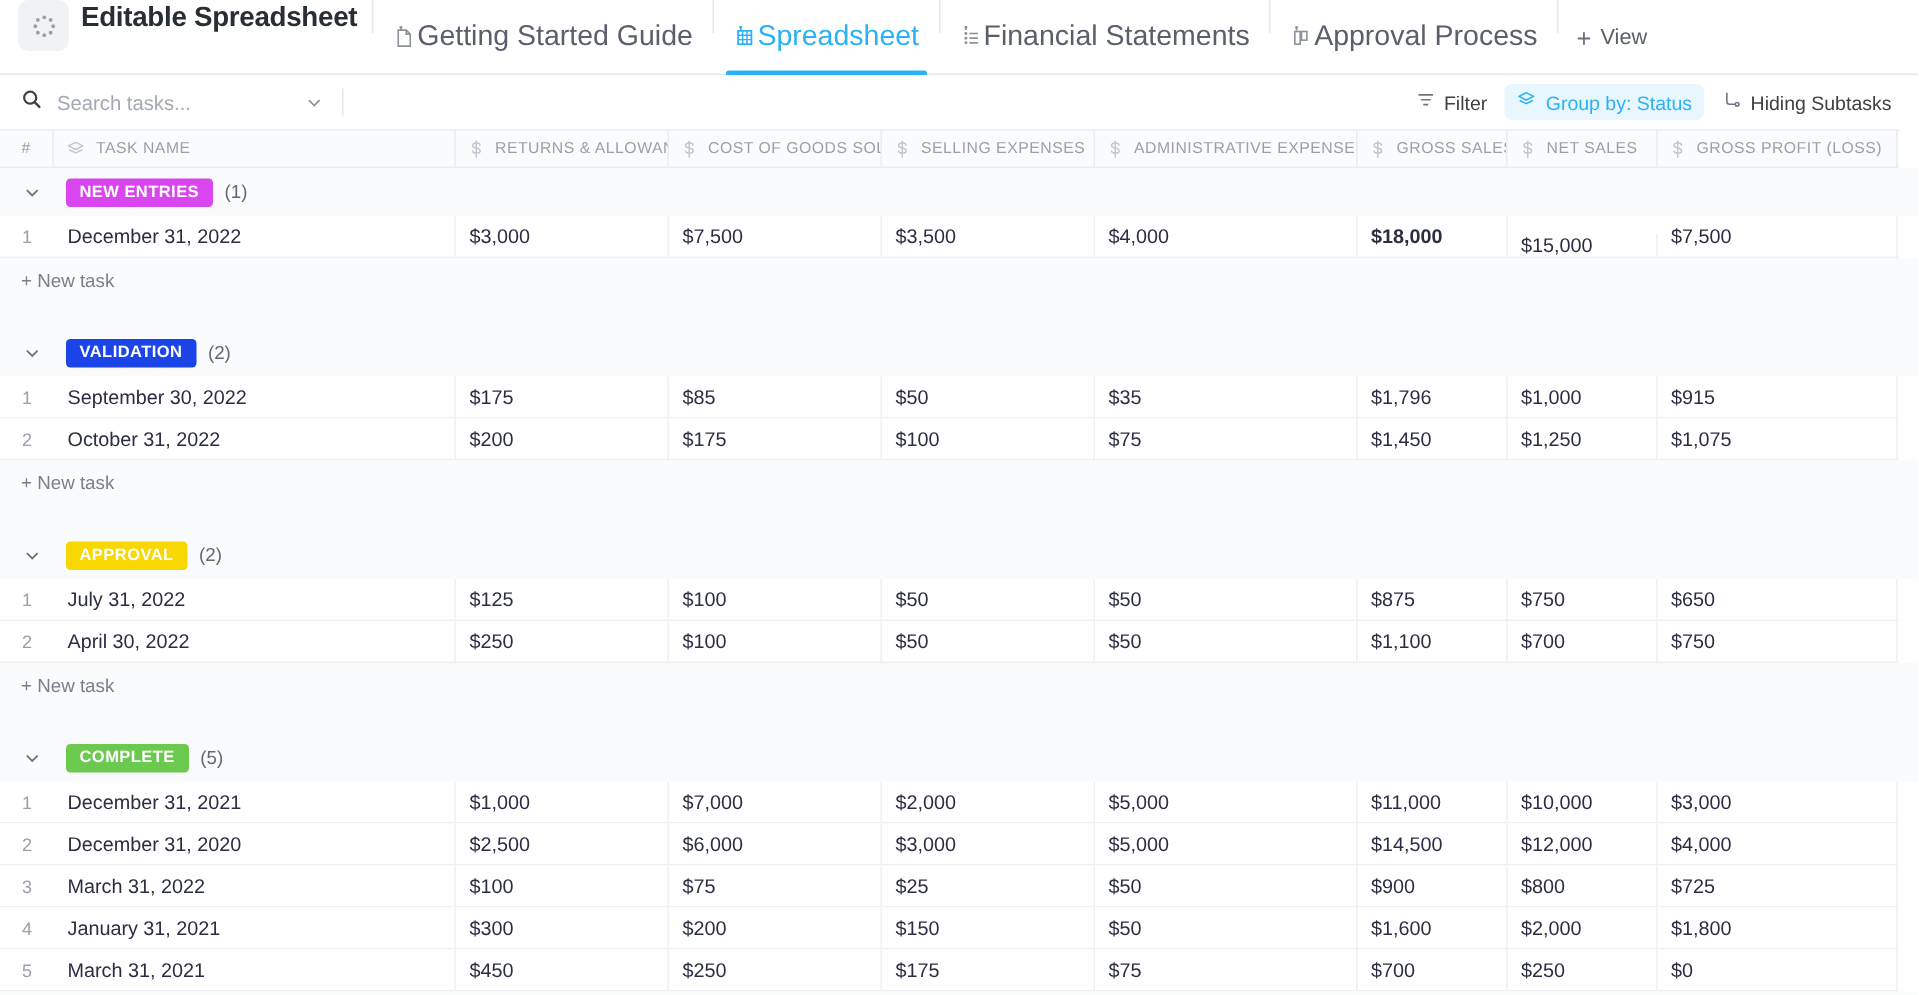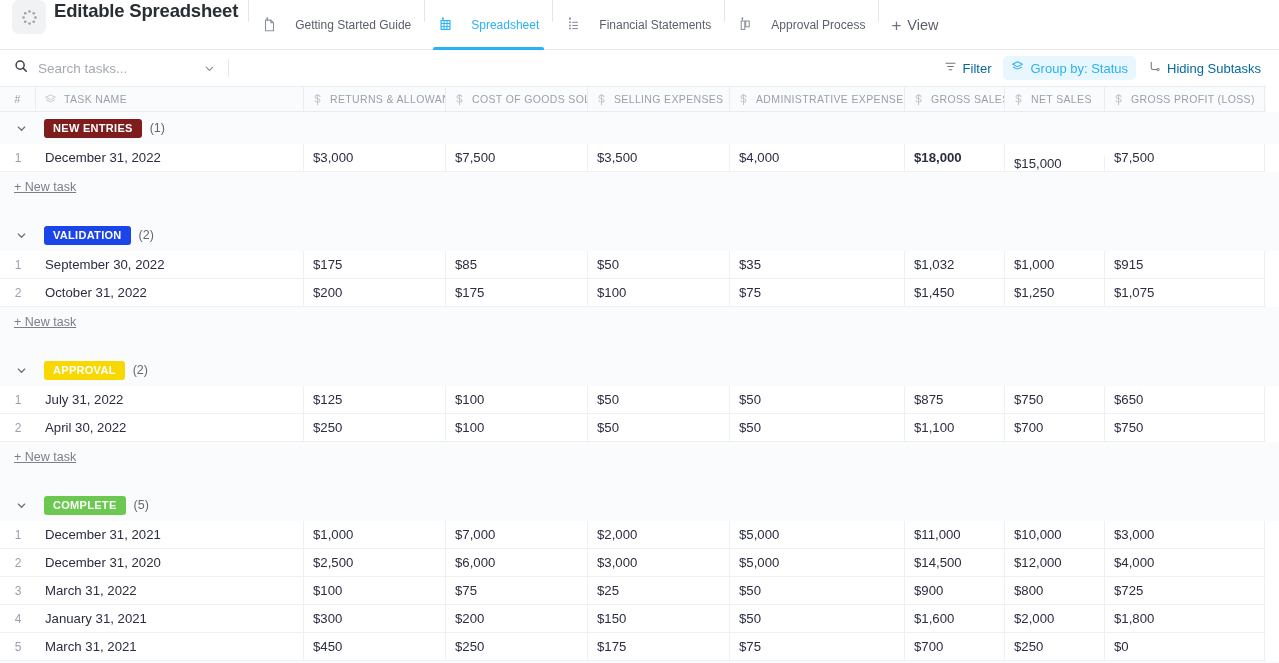--- a/index.html
+++ b/index.html
@@ -38,23 +38,23 @@
     margin-right: 10px;
   }
   .tab-sep {
     width: 1px; height: 22px; background: #e4e6ea;
     flex: 0 0 auto;
   }
   .view-tab {
     height: 50px;
     display: flex;
     align-items: center;
-    gap: 18px;
+    gap: 1px;
     padding: 0 13px;
-    font-size: 12px;
+    font-size: 19px;
     color: #5a5f6b;
     white-space: nowrap;
     position: relative;
     cursor: pointer;
   }
   .view-tab .tab-ico { display: flex; align-items: center; }
   .view-tab.active { color: #2ab2f5; }
   .view-tab.active::after {
     content: "";
     position: absolute;
@@ -101,21 +101,21 @@
     display: flex;
     align-items: center;
     gap: 4px;
   }
   .ctrl {
     display: flex; align-items: center; gap: 6px;
     height: 24px;
     padding: 0 8px;
     border-radius: 5px;
     font-size: 13px;
-    color: #0369a1;
+    color: #404040;
     white-space: nowrap;
     cursor: pointer;
   }
   .ctrl.on {
     background: #e8f6fe;
     color: #2ab2f5;
   }
 
   
   .sheet { position: relative; width: 1279px; }
@@ -207,21 +207,20 @@
 
   .newtask {
     height: 29px;
     display: flex; align-items: center;
     padding-left: 14px;
     font-size: 12.5px;
     color: #7a7f8a;
     background: #fafbfc;
     width: 1279px;
     cursor: pointer;
-    text-decoration: underline;
   }
   .spacer-band {
     height: 18px;
     background: #fafbfc;
     width: 1279px;
   }
 </style>
 </head>
 <body>
 
@@ -433,21 +432,21 @@
     </div>
 
   <div id="groups-host">
       <div>
         <div class="group-hdr">
           <span class="chev">
             <svg width="13" height="13" viewBox="0 0 16 16">
               <path d="M4 6.2L8 10.2 12 6.2" fill="none" stroke="#6b7280" stroke-width="1.5" stroke-linecap="round"></path>
             </svg>
           </span>
-          <span class="status-pill" style="background:#7f1d1d">NEW ENTRIES</span>
+          <span class="status-pill" style="background:#d946ef">NEW ENTRIES</span>
           <span class="group-count">(1)</span>
         </div>
         <div class="row task-row">
           <div class="c-idx" style="width: 36px; flex: 0 0 36px;">1</div>
           <div style="width: 268px; flex: 0 0 268px;">December 31, 2022</div>
           <div style="width: 142px; flex: 0 0 142px;">$3,000</div>
           <div style="width: 142px; flex: 0 0 142px;">$7,500</div>
           <div style="width: 142px; flex: 0 0 142px;">$3,500</div>
           <div style="width: 175px; flex: 0 0 175px;">$4,000</div>
           <div style="width: 100px; flex: 0 0 100px; font-weight: bold;">$18,000</div>
@@ -467,21 +466,21 @@
           <span class="status-pill" style="background:#1b45e8">VALIDATION</span>
           <span class="group-count">(2)</span>
         </div>
         <div class="row task-row">
           <div class="c-idx" style="width: 36px; flex: 0 0 36px;">1</div>
           <div style="width: 268px; flex: 0 0 268px;">September 30, 2022</div>
           <div style="width: 142px; flex: 0 0 142px;">$175</div>
           <div style="width: 142px; flex: 0 0 142px;">$85</div>
           <div style="width: 142px; flex: 0 0 142px;">$50</div>
           <div style="width: 175px; flex: 0 0 175px;">$35</div>
-          <div style="width: 100px; flex: 0 0 100px;">$1,032</div>
+          <div style="width: 100px; flex: 0 0 100px;">$1,796</div>
           <div style="width: 100px; flex: 0 0 100px;">$1,000</div>
           <div style="width: 160px; flex: 0 0 160px;">$915</div>
         </div>
         <div class="row task-row">
           <div class="c-idx" style="width: 36px; flex: 0 0 36px;">2</div>
           <div style="width: 268px; flex: 0 0 268px;">October 31, 2022</div>
           <div style="width: 142px; flex: 0 0 142px;">$200</div>
           <div style="width: 142px; flex: 0 0 142px;">$175</div>
           <div style="width: 142px; flex: 0 0 142px;">$100</div>
           <div style="width: 175px; flex: 0 0 175px;">$75</div>

